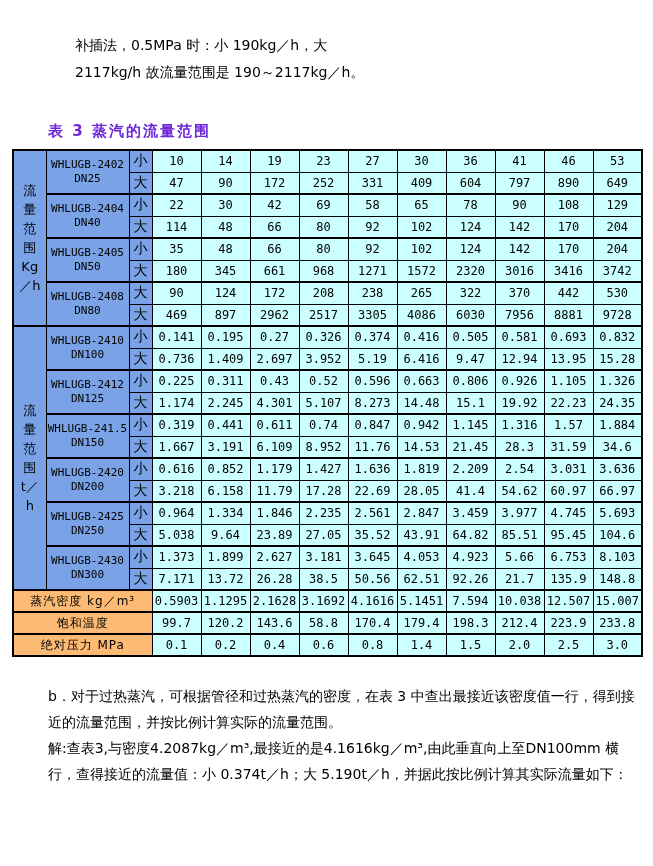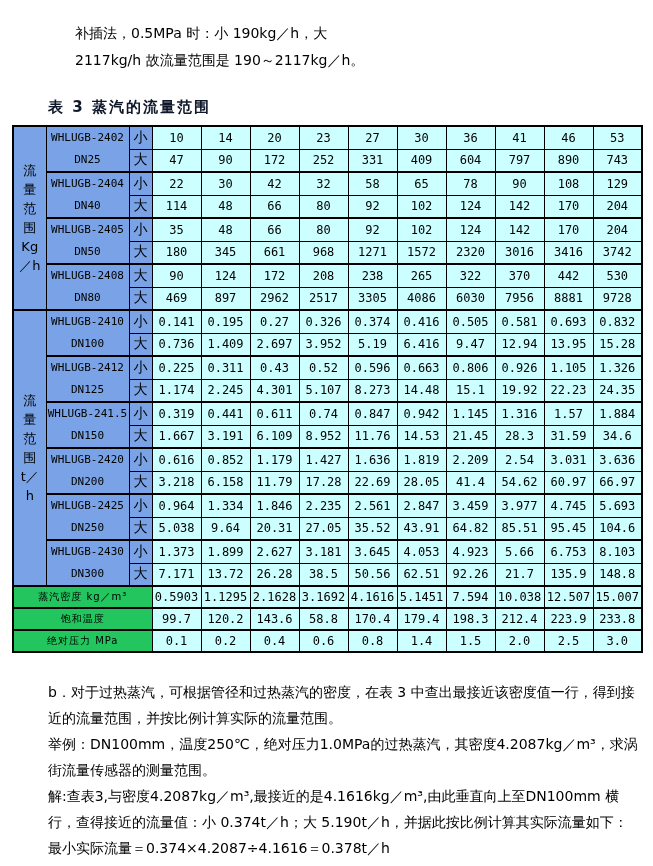--- a/index.html
+++ b/index.html
@@ -2,32 +2,32 @@
 <html><head>
 <meta charset="utf-8">
 <style>
   * { margin:0; padding:0; box-sizing:border-box; }
   html,body { background:#fff; }
   body {
     width:653px; height:866px; overflow:hidden;
     font-family:"DejaVu Sans", sans-serif;
     color:#000;
   }
-  .page { width:653px; height:866px; padding-top:20px; }
+  .page { width:653px; height:866px; padding-top:32px; }
 
   .intro {
     margin-left:75px; margin-right:20px;
     font-size:14px; line-height:27px;
     white-space:pre-line;
   }
 
   .table-caption {
-    margin:24px 0 8px 48px;
+    margin:36px 0 8px 48px;
     font-size:15px; letter-spacing:2px;
-    color:#0f172a; font-weight:bold;
+    color:#6d28d9; font-weight:bold;
   }
 
   table.flow {
     border-collapse:collapse; table-layout:fixed;
     margin-left:12px;
     border:2px solid #000;
   }
   table.flow td {
     border:1px solid #000;
     height:22px; padding:0 1px;
@@ -37,25 +37,25 @@
   tr.model-start td { border-top:2px solid #000; }
 
   .axis-cell {
     background:#79A3E6; width:33px;
     font-size:13px; line-height:19px;
     white-space:pre-line;
   }
   .model-cell {
     background:#79A3E6; width:83px;
     font-family:"DejaVu Sans Mono", monospace;
-    font-size:11px; line-height:22px;
+    font-size:11px; line-height:14px;
     white-space:pre-line; word-break:break-all;
   }
   .size-cell  { background:#79A3E6; width:23px; font-size:14px; }
-  .label-cell { background:#22c55e; font-size:10px; letter-spacing:1px; }
+  .label-cell { background:#fdba74; font-size:12px; letter-spacing:1px; }
   .val-cell {
     background:#CCFFFF; width:49px;
     font-family:"DejaVu Sans Mono", monospace;
     font-size:12px;
   }
 
   .body-text { margin:26px 10px 0 48px; font-size:14px; line-height:26px; }
   .body-text p { margin:0; }
   .formula { margin-top:4px; }
 </style>
@@ -91,50 +91,50 @@
 量
 范
 围
 Kg
 ／h</td>
           <td class="model-cell" rowspan="2">WHLUGB-2402
 DN25</td>
           <td class="size-cell">小</td>
           <td class="val-cell">10</td>
           <td class="val-cell">14</td>
-          <td class="val-cell">20</td>
+          <td class="val-cell">19</td>
           <td class="val-cell">23</td>
           <td class="val-cell">27</td>
           <td class="val-cell">30</td>
           <td class="val-cell">36</td>
           <td class="val-cell">41</td>
           <td class="val-cell">46</td>
           <td class="val-cell">53</td>
         </tr>
         <tr>
           <td class="size-cell">大</td>
           <td class="val-cell">47</td>
           <td class="val-cell">90</td>
           <td class="val-cell">172</td>
           <td class="val-cell">252</td>
           <td class="val-cell">331</td>
           <td class="val-cell">409</td>
           <td class="val-cell">604</td>
           <td class="val-cell">797</td>
           <td class="val-cell">890</td>
-          <td class="val-cell">743</td>
+          <td class="val-cell">649</td>
         </tr>
         <tr class="model-start">
           <td class="model-cell" rowspan="2">WHLUGB-2404
 DN40</td>
           <td class="size-cell">小</td>
           <td class="val-cell">22</td>
           <td class="val-cell">30</td>
           <td class="val-cell">42</td>
-          <td class="val-cell">32</td>
+          <td class="val-cell">69</td>
           <td class="val-cell">58</td>
           <td class="val-cell">65</td>
           <td class="val-cell">78</td>
           <td class="val-cell">90</td>
           <td class="val-cell">108</td>
           <td class="val-cell">129</td>
         </tr>
         <tr>
           <td class="size-cell">大</td>
           <td class="val-cell">114</td>
@@ -334,21 +334,21 @@
           <td class="val-cell">2.847</td>
           <td class="val-cell">3.459</td>
           <td class="val-cell">3.977</td>
           <td class="val-cell">4.745</td>
           <td class="val-cell">5.693</td>
         </tr>
         <tr>
           <td class="size-cell">大</td>
           <td class="val-cell">5.038</td>
           <td class="val-cell">9.64</td>
-          <td class="val-cell">20.31</td>
+          <td class="val-cell">23.89</td>
           <td class="val-cell">27.05</td>
           <td class="val-cell">35.52</td>
           <td class="val-cell">43.91</td>
           <td class="val-cell">64.82</td>
           <td class="val-cell">85.51</td>
           <td class="val-cell">95.45</td>
           <td class="val-cell">104.6</td>
         </tr>
         <tr class="model-start">
           <td class="model-cell" rowspan="2">WHLUGB-2430
@@ -415,18 +415,16 @@
           <td class="val-cell">1.5</td>
           <td class="val-cell">2.0</td>
           <td class="val-cell">2.5</td>
           <td class="val-cell">3.0</td>
         </tr>
       </tbody>
   </table>
 
   <div class="body-text">
     <p>b．对于过热蒸汽，可根据管径和过热蒸汽的密度，在表 3 中查出最接近该密度值一行，得到接近的流量范围，并按比例计算实际的流量范围。</p>
-    <p>举例：DN100mm，温度250℃，绝对压力1.0MPa的过热蒸汽，其密度4.2087kg／m³，求涡街流量传感器的测量范围。</p>
     <p>解:查表3,与密度4.2087kg／m³,最接近的是4.1616kg／m³,由此垂直向上至DN100mm 横行，查得接近的流量值：小 0.374t／h；大 5.190t／h，并据此按比例计算其实际流量如下：</p>
-    <p class="formula">最小实际流量＝0.374×4.2087÷4.1616＝0.378t／h</p>
   </div>
 
 </div>
 
 </body></html>

